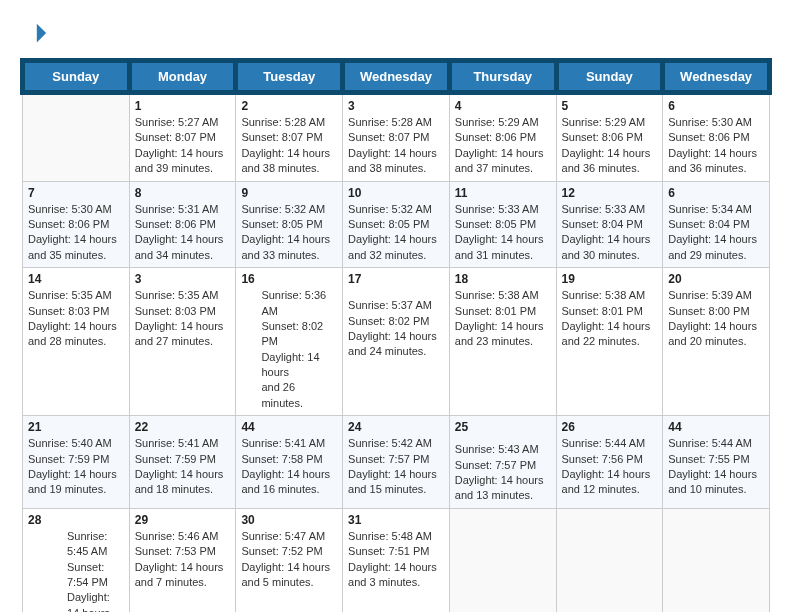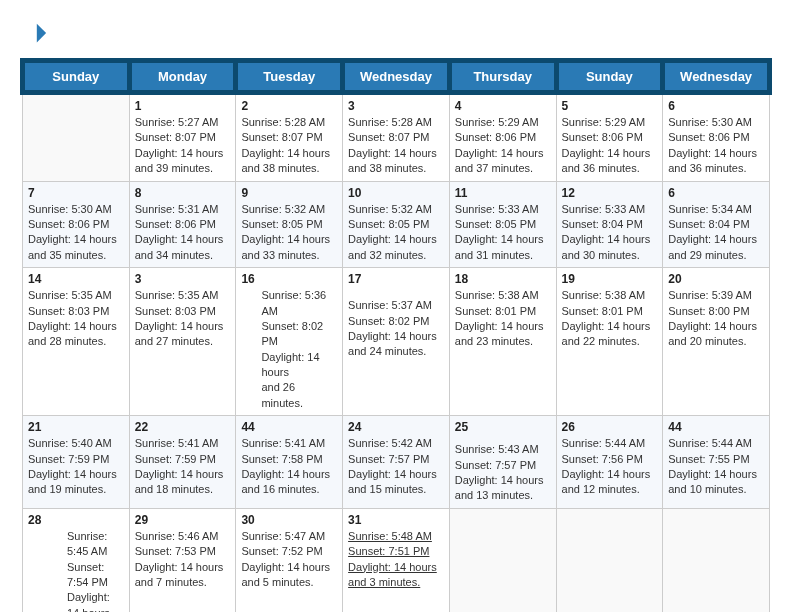--- a/index.html
+++ b/index.html
@@ -336,21 +336,21 @@
         </td>
         <td>
           <div class="day-num">30</div>
           <div class="day-info" style="white-space: pre-line;">Sunrise: 5:47 AM
 Sunset: 7:52 PM
 Daylight: 14 hours
 and 5 minutes.</div>
         </td>
         <td>
           <div class="day-num">31</div>
-          <div class="day-info" style="white-space: pre-line; text-decoration: underline;">Sunrise: 5:48 AM
+          <div class="day-info" style="white-space: pre-line;">Sunrise: 5:48 AM
 Sunset: 7:51 PM
 Daylight: 14 hours
 and 3 minutes.</div>
         </td>
         <td class="empty-cell"></td>
         <td class="empty-cell"></td>
         <td class="empty-cell"></td>
       </tr>
     </tbody>
 </table>

